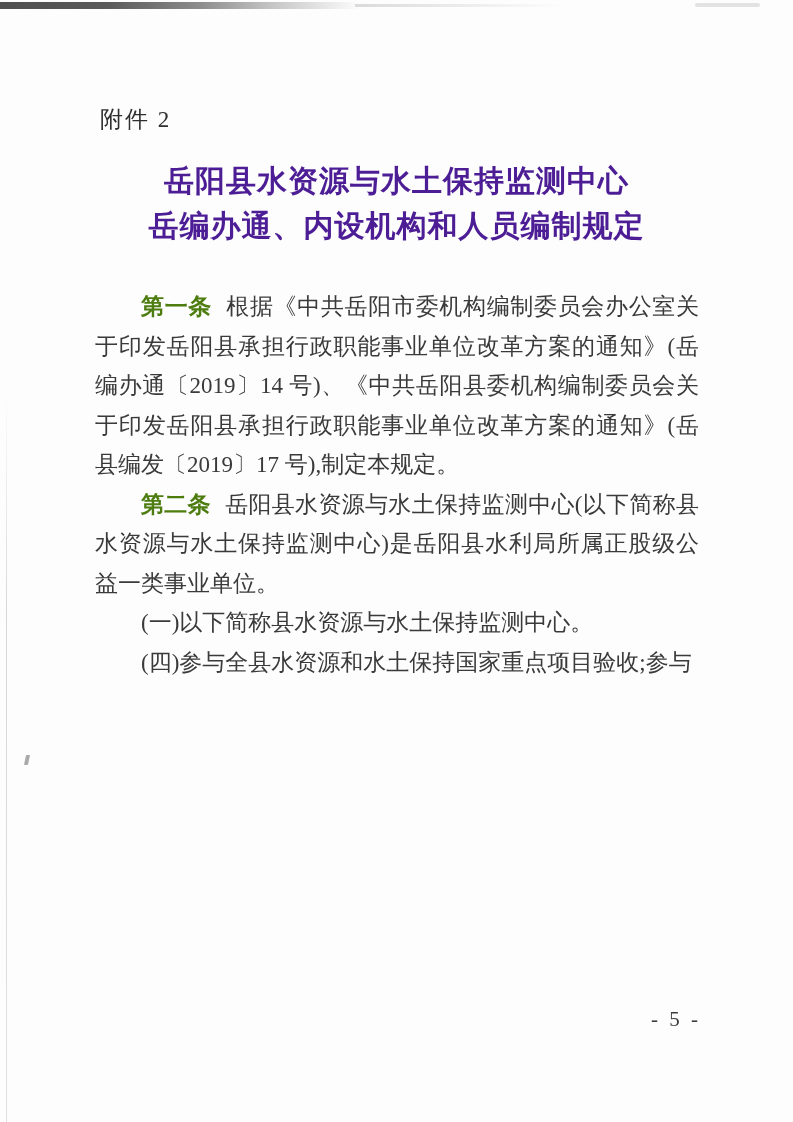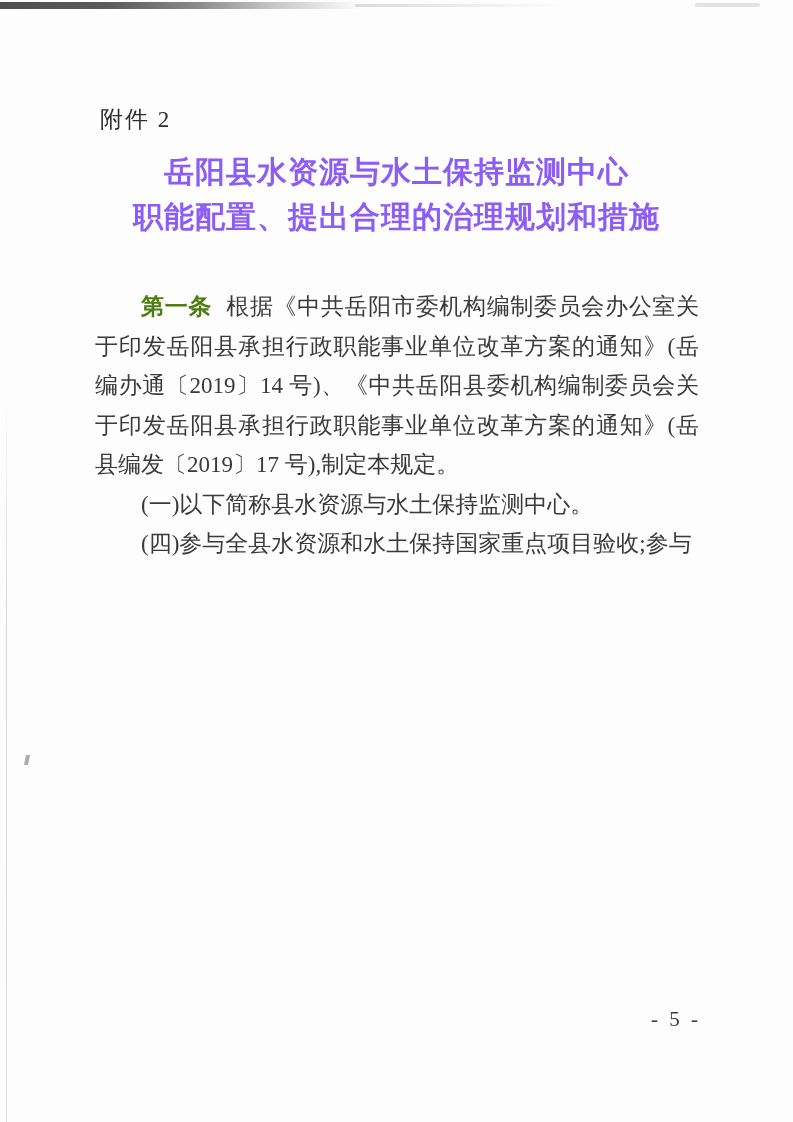--- a/index.html
+++ b/index.html
@@ -67,29 +67,29 @@
   .attachment {
     position: absolute;
     top: 104px;
     left: 100px;
     font-size: 23px;
     letter-spacing: 2px;
     color: #2e2e2e;
   }
   .title-block {
     position: absolute;
-    top: 149px;
+    top: 158px;
     left: 0;
     width: 100%;
     text-align: center;
     font-weight: 700;
     font-size: 30px;
     line-height: 45px;
     letter-spacing: 1px;
-    color: #8b5cf6;
+    color: #4c1d95;
   }
   .content {
     position: absolute;
     top: 287px;
     left: 95px;
     width: 604px;
     font-size: 23px;
     line-height: 39.5px;
     text-align: justify;
     text-justify: inter-character;
@@ -123,23 +123,24 @@
   <div class="scan-band-top"></div>
   <div class="scan-band-top-faint"></div>
   <div class="scan-smudge-topright"></div>
   <div class="scan-line-left"></div>
   <div class="scan-speck"></div>
 
   <div class="attachment">附件 2</div>
 
   <div class="title-block">
     <div>岳阳县水资源与水土保持监测中心</div>
-    <div>职能配置、提出合理的治理规划和措施</div>
+    <div>岳编办通、内设机构和人员编制规定</div>
   </div>
 
   <div class="content" id="content">
       <p><span class="lead">第一条</span>根据《中共岳阳市委机构编制委员会办公室关于印发岳阳县承担行政职能事业单位改革方案的通知》(岳编办通〔2019〕14 号)、《中共岳阳县委机构编制委员会关于印发岳阳县承担行政职能事业单位改革方案的通知》(岳县编发〔2019〕17 号),制定本规定。</p>
+      <p><span class="lead">第二条</span>岳阳县水资源与水土保持监测中心(以下简称县水资源与水土保持监测中心)是岳阳县水利局所属正股级公益一类事业单位。</p>
       <p>(一)以下简称县水资源与水土保持监测中心。</p>
       <p>(四)参与全县水资源和水土保持国家重点项目验收;参与</p>
     </div>
 
   <div class="page-number">- 5 -</div>
 </div>
 
 </body></html>

